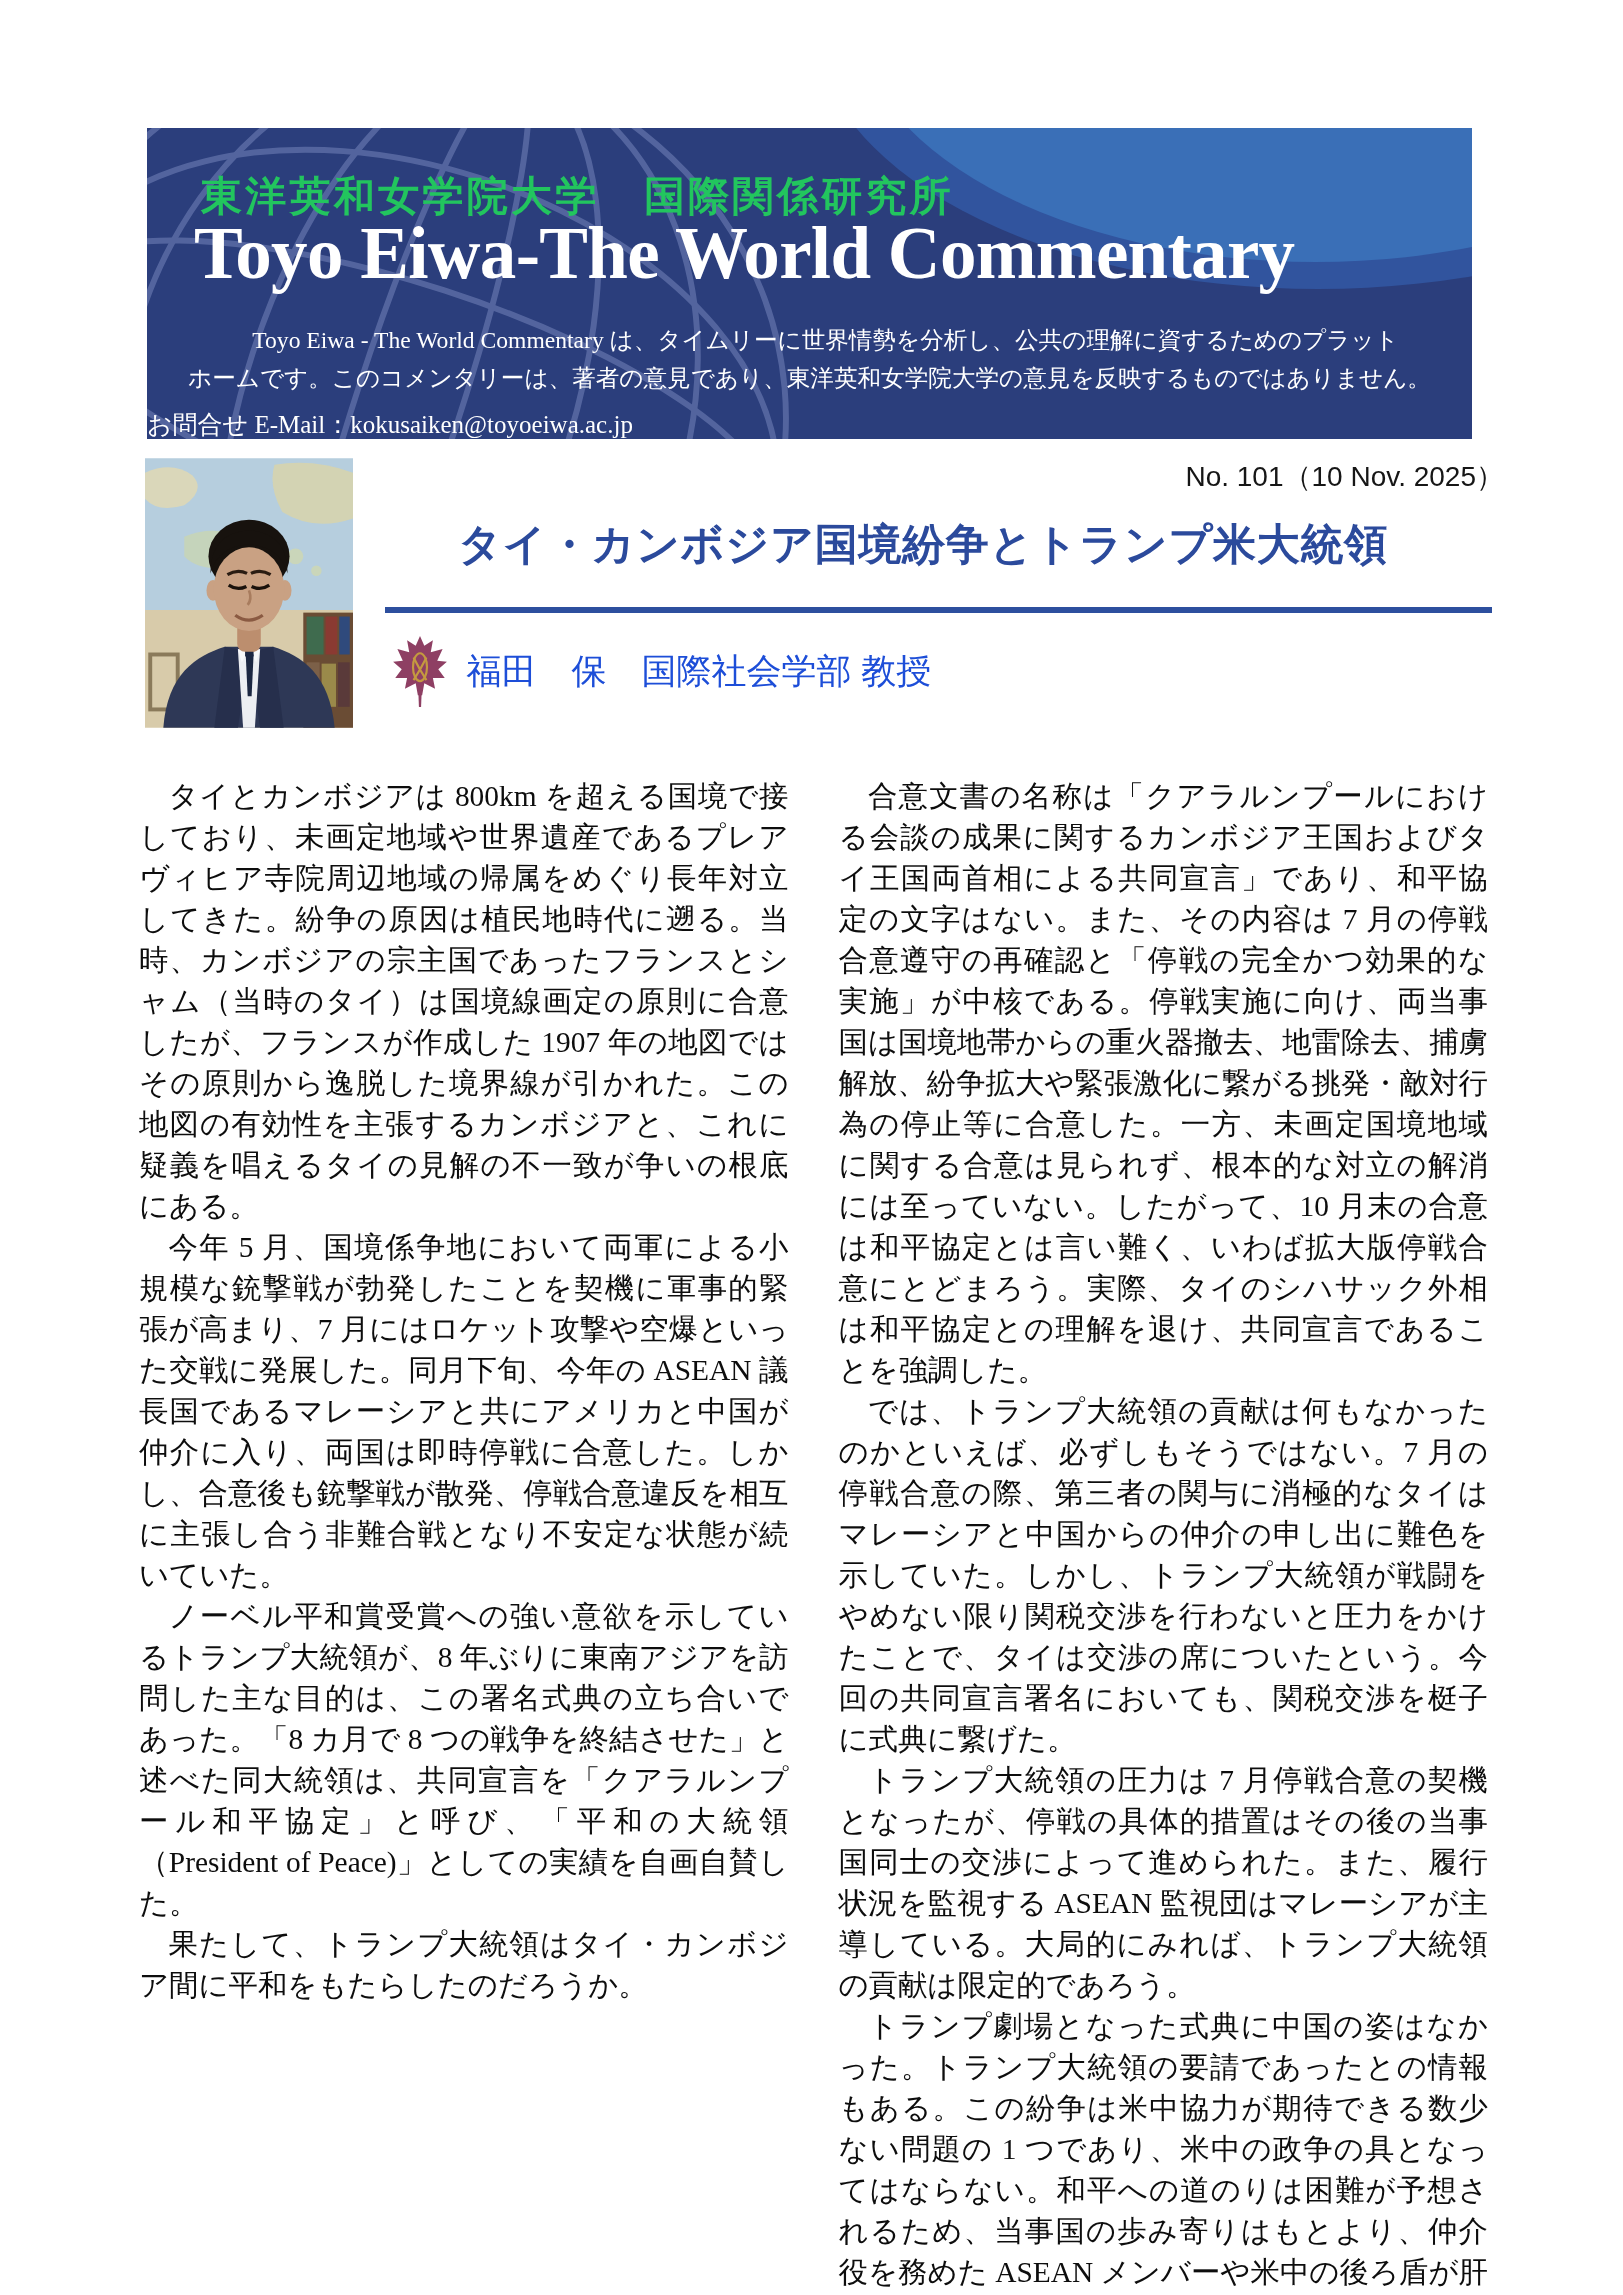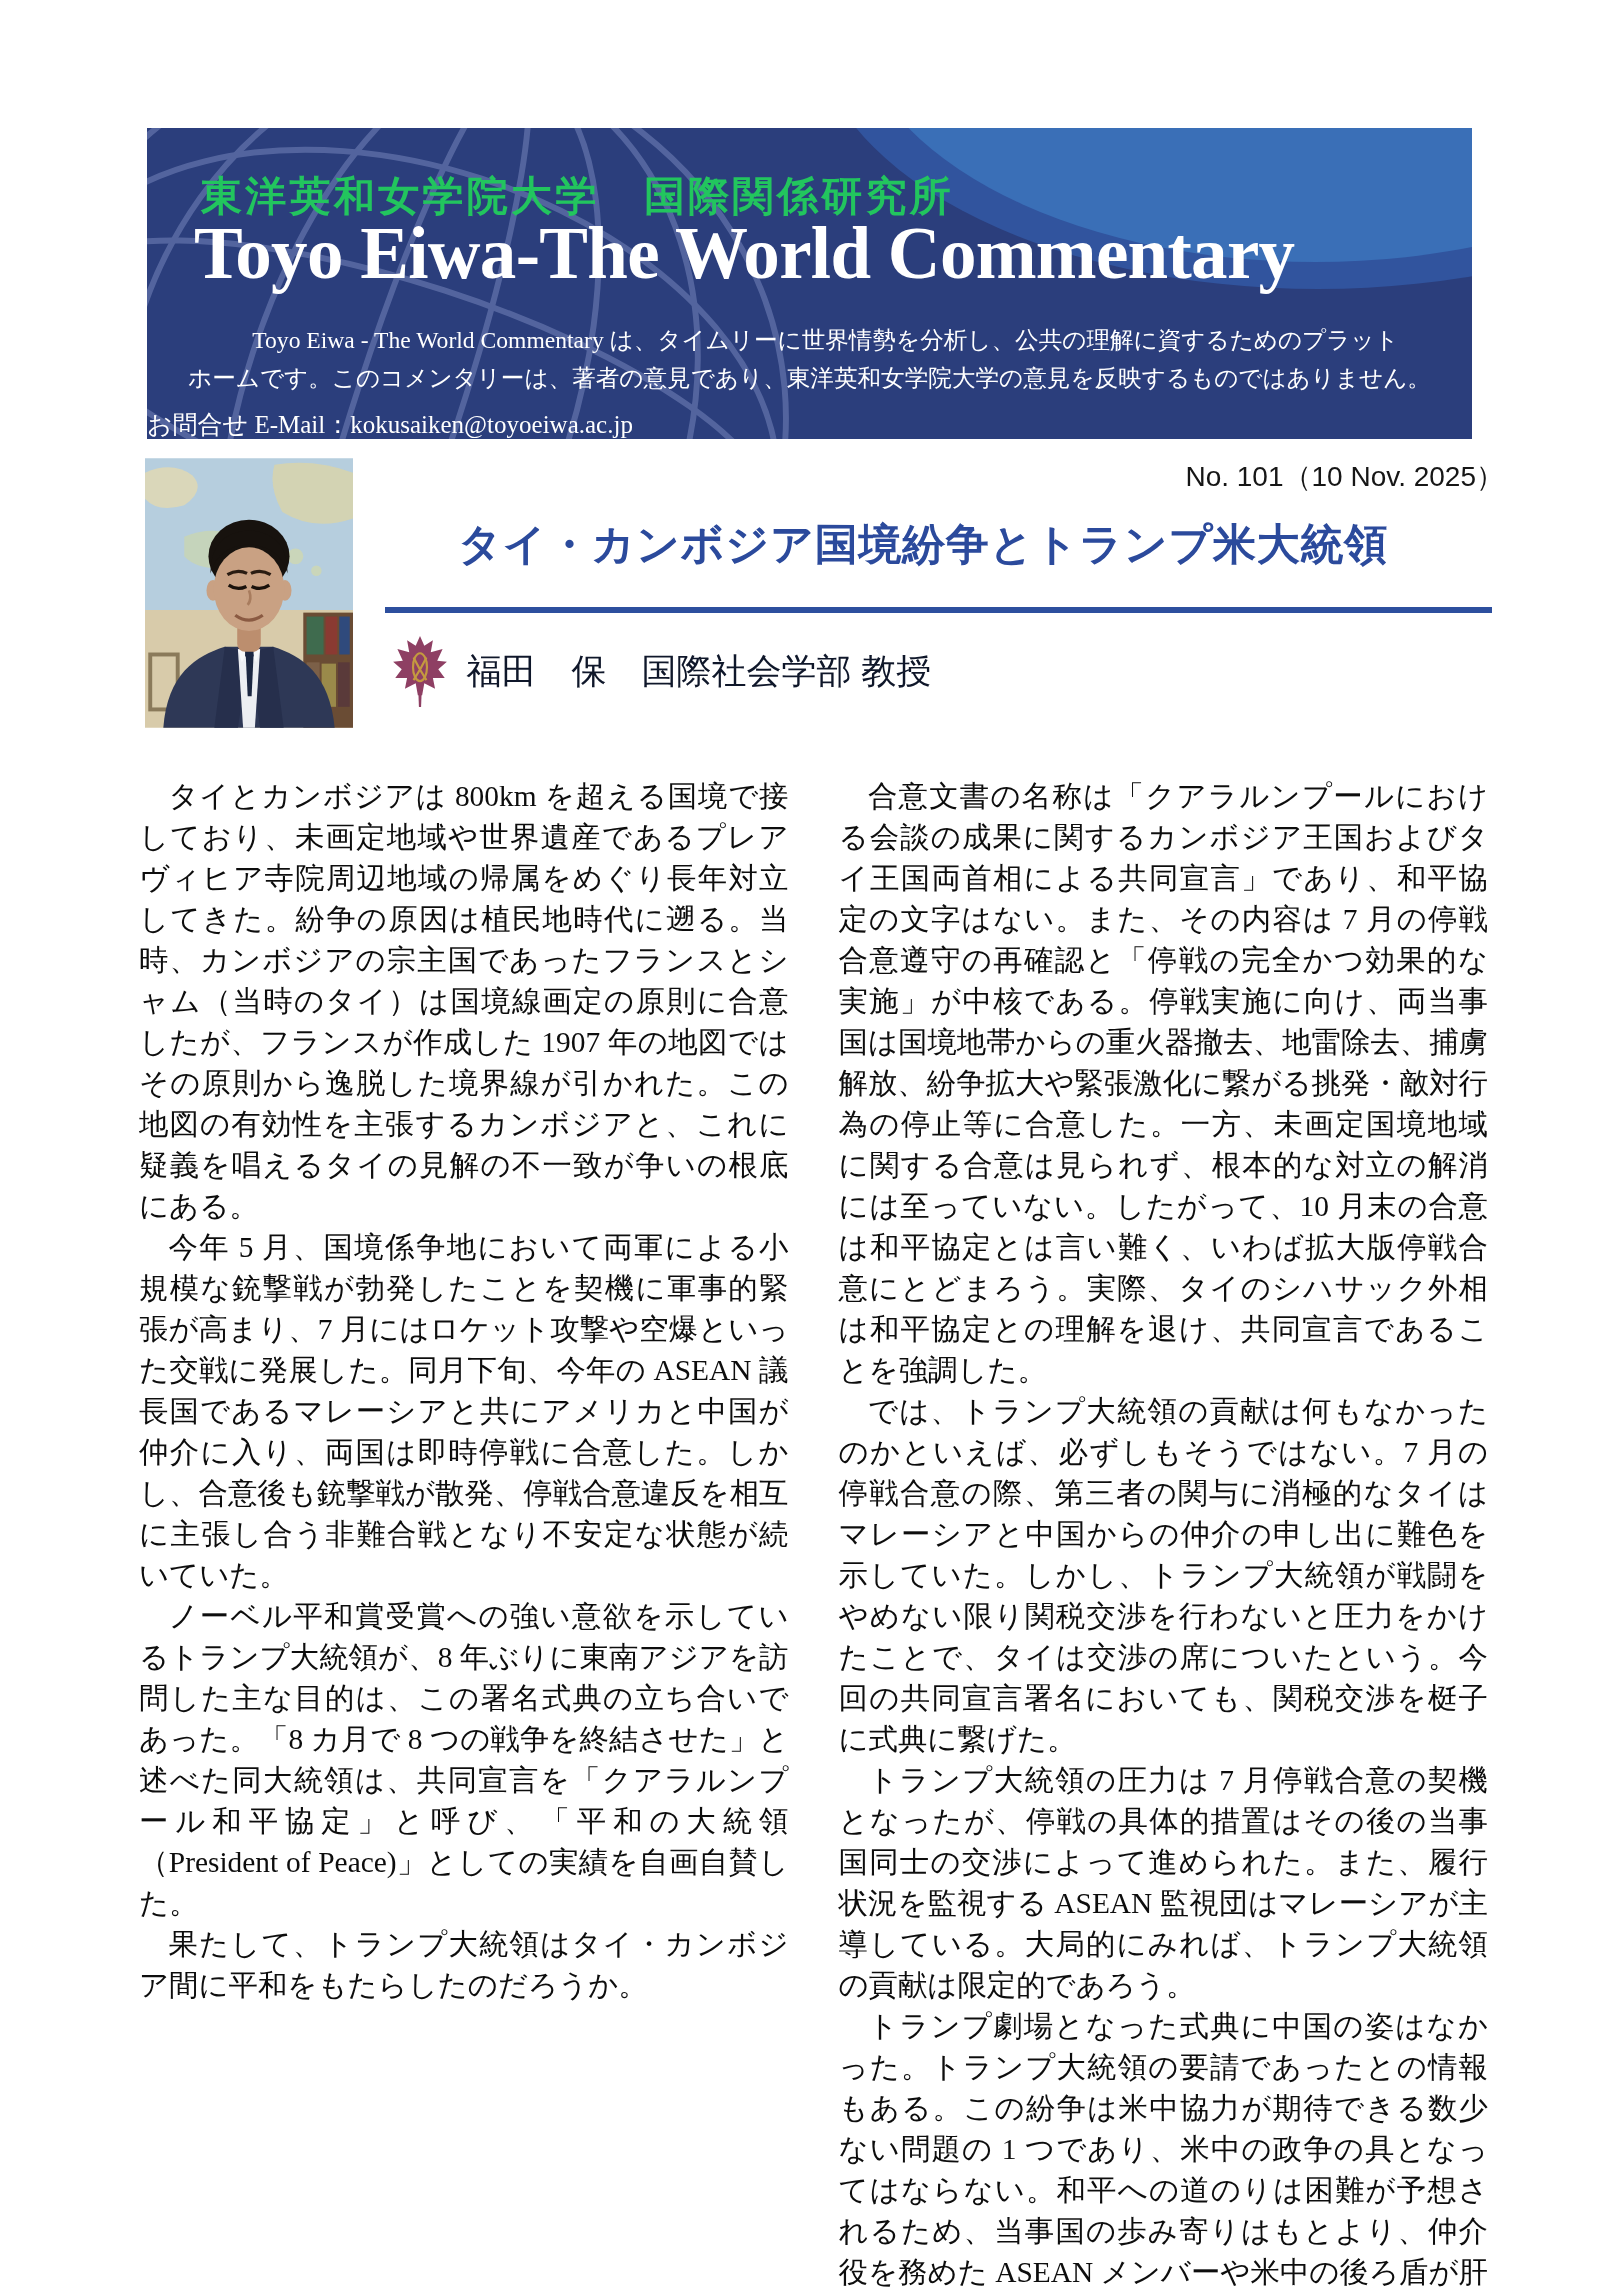--- a/index.html
+++ b/index.html
@@ -28,21 +28,21 @@
   
   .issue-line{position:absolute;right:119px;top:458px;font-size:28px;color:#161616;
               font-family:"Liberation Sans","DejaVu Sans",sans-serif;}
   .article-title{position:absolute;left:353px;top:516px;width:1140px;text-align:center;
                  font-size:43px;font-weight:600;color:#2b4a9c;letter-spacing:0.7px;
                  font-family:"Liberation Sans","DejaVu Sans",sans-serif;white-space:nowrap;}
   .title-underline{position:absolute;left:385px;top:607px;width:1107px;height:5.9px;
                    background:#2d4f9e;}
   .author-row{position:absolute;left:393px;top:633px;height:76px;display:flex;
               align-items:center;gap:19.6px;}
-  .author-text{font-size:35px;color:#0f172a;
+  .author-text{font-size:35px;color:#1d4ed8;
                font-family:"Liberation Sans","DejaVu Sans",sans-serif;white-space:nowrap;}
 
   
   .photo{position:absolute;left:145px;top:458px;width:208px;height:270px;overflow:hidden;}
 
   
   .body-cols{position:absolute;left:139px;top:776px;width:1349px;display:flex;gap:50px;}
   .col{width:650px;}
   .col p{margin:0;font-size:29.4px;line-height:41px;text-align:justify;
          text-indent:29.4px;color:#0d0d0d;}

